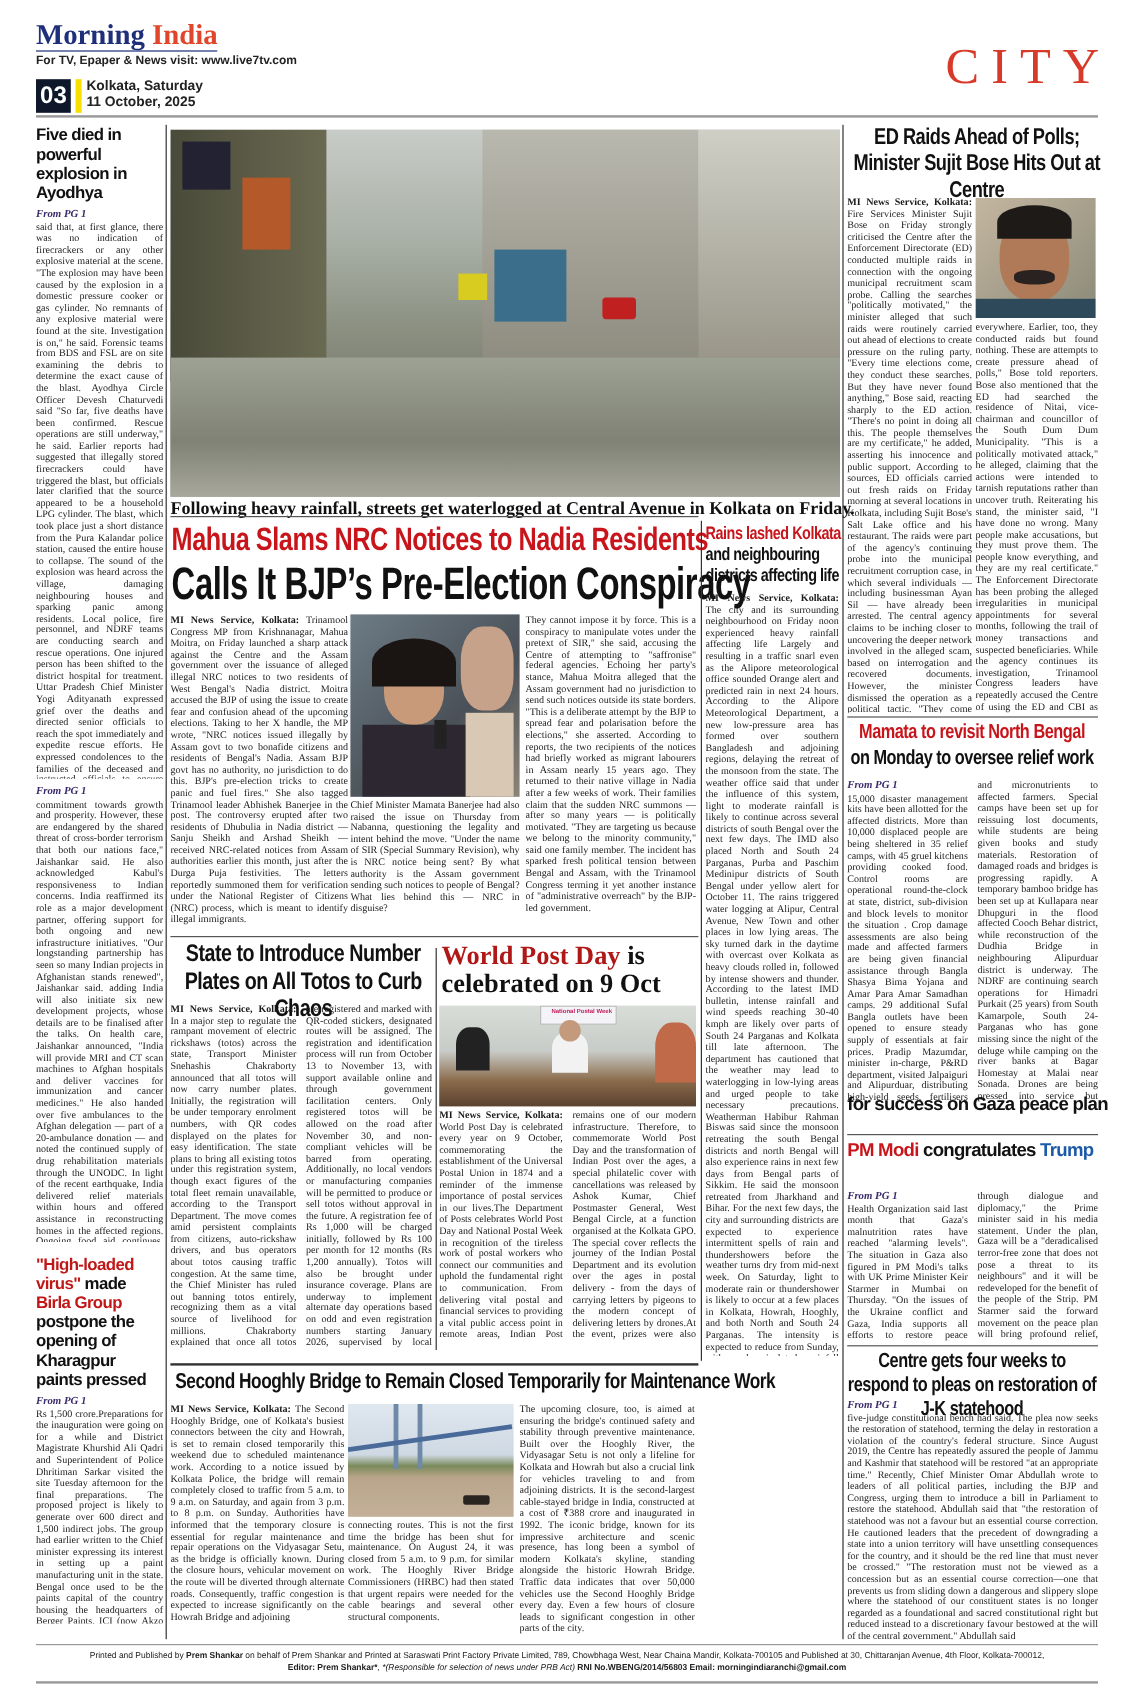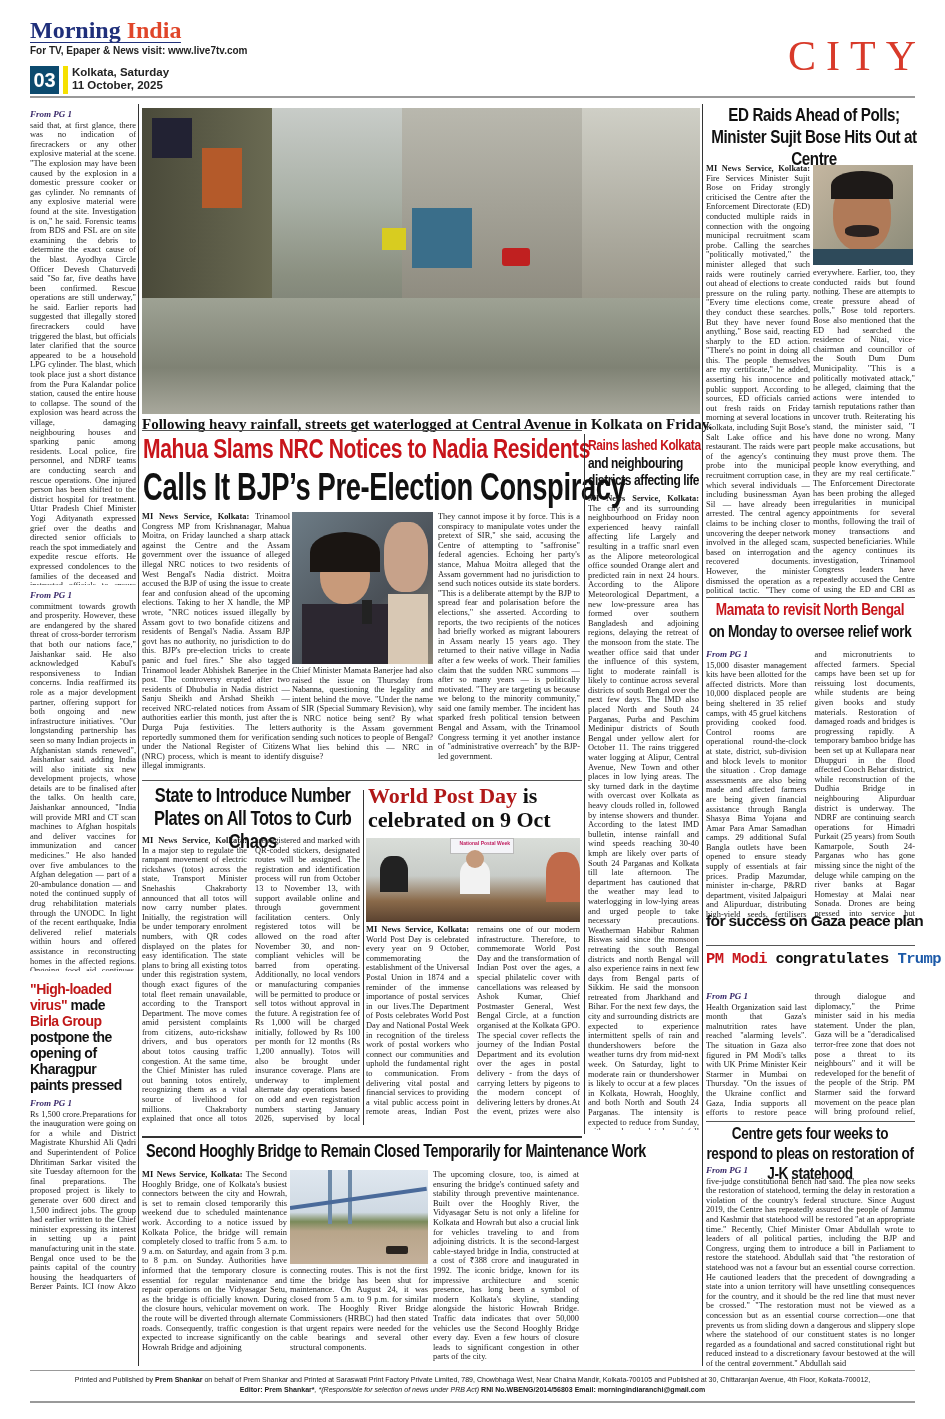--- a/index.html
+++ b/index.html
@@ -19,31 +19,32 @@
 .cols2{column-count:2;column-gap:8px}
 </style>
 </head>
 <body>
 
 <div class="abs" style="left:30px;top:18px;width:890px;height:80px;">
   <div class="abs masthead-title" style="left:0;top:0;border-bottom:1px solid #1f2f7a;line-height:24px;">
     <span>Morning</span> <span class="red">India</span>
   </div>
   <div class="abs" style="left:0;top:27px;font-family:'Liberation Sans',sans-serif;font-weight:bold;font-size:10px;color:#222;">For TV, Epaper &amp; News visit: www.live7tv.com</div>
-  <div class="abs" style="left:0;top:48px;width:29px;height:28px;background:#0c4a6e;color:#fff;font-family:'Liberation Sans',sans-serif;font-weight:bold;font-size:20px;text-align:center;line-height:28px;">03</div>
+  <div class="abs" style="left:0;top:48px;width:29px;height:28px;background:#0f172a;color:#fff;font-family:'Liberation Sans',sans-serif;font-weight:bold;font-size:20px;text-align:center;line-height:28px;">03</div>
   <div class="abs" style="left:33px;top:48px;width:5px;height:28px;background:#f5e000;"></div>
   <div class="abs" style="left:42px;top:48px;font-family:'Liberation Sans',sans-serif;font-weight:bold;font-size:11.5px;line-height:13px;color:#222;">
     <div>Kolkata, Saturday</div>
     <div>11 October, 2025</div>
   </div>
   <div class="abs city" style="right:-6px;top:14px;">CITY</div>
 </div>
 <div class="rule" style="left:30px;top:96px;width:885px;height:2px;background:#999;"></div>
 
 <div class="abs" style="left:30px;top:104px;width:106px;height:1265px;">
+  <div class="cond" style="font-size:14px;line-height:16px;width:106px;">Five died in powerful explosion in Ayodhya</div>
   <div class="body-text" style="margin-top:6px;height:475px;">
     <span class="from">From PG 1</span>
     <span>said that, at first glance, there was no indication of firecrackers or any other explosive material at the scene. "The explosion may have been caused by the explosion in a domestic pressure cooker or gas cylinder. No remnants of any explosive material were found at the site. Investigation is on," he said. Forensic teams from BDS and FSL are on site examining the debris to determine the exact cause of the blast. Ayodhya Circle Officer Devesh Chaturvedi said "So far, five deaths have been confirmed. Rescue operations are still underway," he said. Earlier reports had suggested that illegally stored firecrackers could have triggered the blast, but officials later clarified that the source appeared to be a household LPG cylinder. The blast, which took place just a short distance from the Pura Kalandar police station, caused the entire house to collapse. The sound of the explosion was heard across the village, damaging neighbouring houses and sparking panic among residents. Local police, fire personnel, and NDRF teams are conducting search and rescue operations. One injured person has been shifted to the district hospital for treatment. Uttar Pradesh Chief Minister Yogi Adityanath expressed grief over the deaths and directed senior officials to reach the spot immediately and expedite rescue efforts. He expressed condolences to the families of the deceased and instructed officials to ensure adequate medical care for the injured. He also prayed for their speedy recovery. Authorities have ordered a thorough investigation to determine the exact cause of the explosion.</span>
   </div>
   <div class="body-text" style="margin-top:6px;height:380px;">
     <span class="from">From PG 1</span>
     <span>commitment towards growth and prosperity. However, these are endangered by the shared threat of cross-border terrorism that both our nations face," Jaishankar said. He also acknowledged Kabul's responsiveness to Indian concerns. India reaffirmed its role as a major development partner, offering support for both ongoing and new infrastructure initiatives. "Our longstanding partnership has seen so many Indian projects in Afghanistan stands renewed", Jaishankar said. adding India will also initiate six new development projects, whose details are to be finalised after the talks. On health care, Jaishankar announced, "India will provide MRI and CT scan machines to Afghan hospitals and deliver vaccines for immunization and cancer medicines." He also handed over five ambulances to the Afghan delegation — part of a 20-ambulance donation — and noted the continued supply of drug rehabilitation materials through the UNODC. In light of the recent earthquake, India delivered relief materials within hours and offered assistance in reconstructing homes in the affected regions. Ongoing food aid continues, with another consignment delivered in Kabul on the day of the meeting. The issue of forcibly repatriated Afghan refugees also featured in the dialogue.</span>
   </div>
   <div class="cond" style="font-size:14px;line-height:16px;margin-top:10px;">
     <span style="color:#c01818">"High-loaded virus"</span><span> made</span>
@@ -109,21 +110,21 @@
 <div class="rule" style="left:706px;top:597px;width:209px;height:1px;"></div>
 
 <div class="abs cond" style="left:706px;top:600px;width:260px;font-size:17px;line-height:20px;color:#c8151b;text-align:center;transform:scaleX(0.8);">Mamata to revisit North Bengal</div>
 <div class="abs cond" style="left:706px;top:622px;width:260px;font-size:17px;line-height:20px;color:#111;text-align:center;transform:scaleX(0.8);">on Monday to oversee relief work</div>
 <div class="abs body-text cols2" style="left:706px;top:650px;width:209px;height:272px;">
   <span class="from">From PG 1</span>
   <span>15,000 disaster management kits have been allotted for the affected districts. More than 10,000 displaced people are being sheltered in 35 relief camps, with 45 gruel kitchens providing cooked food. Control rooms are operational round-the-clock at state, district, sub-division and block levels to monitor the situation . Crop damage assessments are also being made and affected farmers are being given financial assistance through Bangla Shasya Bima Yojana and Amar Para Amar Samadhan camps. 29 additional Sufal Bangla outlets have been opened to ensure steady supply of essentials at fair prices. Pradip Mazumdar, minister in-charge, P&amp;RD department, visited Jalpaiguri and Alipurduar, distributing high-yield seeds, fertilisers and micronutrients to affected farmers. Special camps have been set up for reissuing lost documents, while students are being given books and study materials. Restoration of damaged roads and bridges is progressing rapidly. A temporary bamboo bridge has been set up at Kullapara near Dhupguri in the flood affected Cooch Behar district, while reconstruction of the Dudhia Bridge in neighbouring Alipurduar district is underway. The NDRF are continuing search operations for Himadri Purkait (25 years) from South Kamarpole, South 24-Parganas who has gone missing since the night of the deluge while camping on the river banks at Bagar Homestay at Malai near Sonada. Drones are being pressed into service but Purkait still remains untraceable. Special outreach camps were organised in Mirik and Chandramandhura in Jorebunglow-Sukhia block in Darjeeling district to collect applications for issuance of documents lost in the floods and landslides.</span>
 </div>
 <div class="rule" style="left:706px;top:945px;width:209px;height:1px;"></div>
 
-<div class="abs hl" style="left:706px;top:950px;font-size:15.5px;line-height:18px;font-family:Liberation Mono, monospace;">
+<div class="abs hl" style="left:706px;top:950px;font-size:15.5px;line-height:18px;">
   <span style="color:#c8151b">PM Modi</span><span> congratulates </span><span style="color:#1d5aa8">Trump</span>
 </div>
 <div class="abs hl" style="left:706px;top:912px;font-size:15.5px;line-height:18px;">for success on Gaza peace plan</div>
 <div class="abs body-text cols2" style="left:706px;top:992px;width:209px;height:128px;">
   <span class="from">From PG 1</span>
   <span>Health Organization said last month that Gaza's malnutrition rates have reached "alarming levels". The situation in Gaza also figured in PM Modi's talks with UK Prime Minister Keir Starmer in Mumbai on Thursday. "On the issues of the Ukraine conflict and Gaza, India supports all efforts to restore peace through dialogue and diplomacy," the Prime minister said in his media statement. Under the plan, Gaza will be a "deradicalised terror-free zone that does not pose a threat to its neighbours" and it will be redeveloped for the benefit of the people of the Strip. PM Starmer said the forward movement on the peace plan will bring profound relief, especially for families of hostages taken by Hamas and the civilian population of Gaza.</span>
 </div>
 <div class="rule" style="left:706px;top:1121px;width:209px;height:1px;"></div>
 
 <div class="abs cond" style="left:706px;top:1124px;width:260px;font-size:17px;line-height:20px;text-align:center;transform:scaleX(0.8);">Centre gets four weeks to respond to pleas on restoration of J-K statehood</div>

